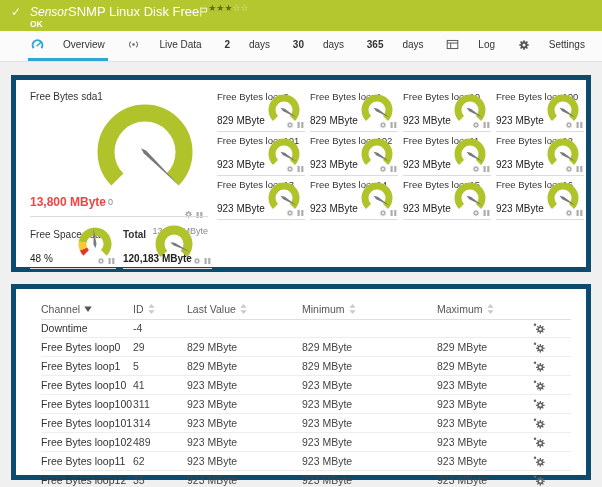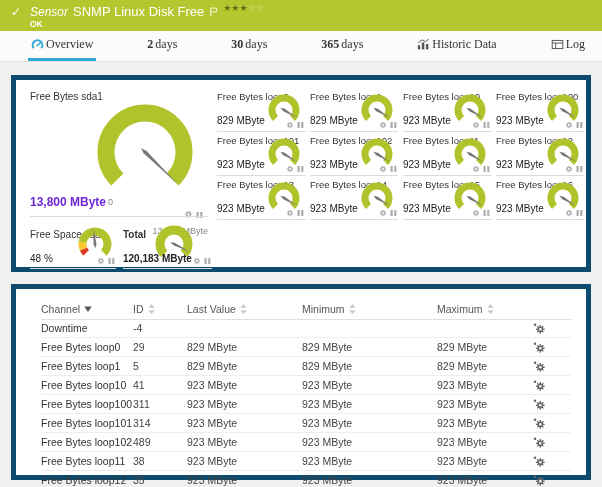--- a/index.html
+++ b/index.html
@@ -4,47 +4,47 @@
 <style>
   html,body{margin:0;padding:0;}
   body{
     width:602px;height:487px;position:relative;overflow:hidden;
     background:#f0f0f0;
     font-family:"Liberation Sans","DejaVu Sans",sans-serif;
   }
   
   .topbar{position:absolute;left:0;top:0;width:602px;height:31px;background:var(--green);color:#fff;}
   .chk{position:absolute;left:11px;top:5px;font-size:12px;font-weight:bold;font-family:"DejaVu Sans",sans-serif;}
-  .titleline{position:absolute;left:30px;top:4px;display:flex;align-items:flex-start;gap:5px;white-space:nowrap;}
+  .titleline{position:absolute;left:30px;top:4px;display:flex;align-items:flex-start;white-space:nowrap;}
   .kind{font-style:italic;font-size:12px;padding-top:1px;}
   .title{font-size:13px;}
   .flag{margin-top:-1px;}
   .stars{margin-top:-1px;letter-spacing:0;font-family:"DejaVu Sans",sans-serif;font-size:9px;cursor:pointer;}
   .stars .on{color:rgba(30,35,0,0.55);}
   .stars .off{color:rgba(255,255,255,0.55);}
   .status{position:absolute;left:30px;top:19px;font-size:8.5px;font-weight:bold;}
   
   .tabs{position:absolute;left:0;top:31px;width:602px;height:31px;background:#fbfbfb;
     border-bottom:1px solid #e1e1e1;display:flex;align-items:stretch;justify-content:space-between;
     padding:0 14px 0 28px;box-sizing:border-box;}
-  .tab{display:flex;align-items:center;gap:2px;font-size:12px;color:#333;cursor:pointer;
-    border-bottom:3px solid transparent;padding:0 3px;box-sizing:border-box;white-space:nowrap;font-family:Liberation Serif, serif;}
+  .tab{display:flex;align-items:center;gap:19px;font-size:10px;color:#333;cursor:pointer;
+    border-bottom:3px solid transparent;padding:0 3px;box-sizing:border-box;white-space:nowrap;}
   .tab.active{border-bottom-color:var(--blue);}
   .tab b{font-weight:bold;}
   .tab .ticon{display:inline-flex;align-items:center;}
   
   .panel{position:absolute;background:#fff;border:5px solid #0c4a6e;box-sizing:border-box;}
   #panel-gauges{left:11px;top:75px;width:580px;height:197px;}
   #panel-table{left:11px;top:284px;width:580px;height:196px;}
   
   .glabel{font-size:10px;color:#333;white-space:nowrap;}
   .bigcell{position:absolute;left:0;top:0;width:205px;height:150px;cursor:pointer;}
   .bigcell .glabel{position:absolute;left:14px;top:11px;}
   #main-gauge{position:absolute;left:81px;top:24px;}
-  .mainvalue{position:absolute;left:14px;top:115px;font-size:12px;font-weight:bold;color:#6d28d9;white-space:nowrap;text-align:center;}
+  .mainvalue{position:absolute;left:14px;top:115px;font-size:12px;font-weight:bold;color:#ef4444;white-space:nowrap;text-align:center;}
   .scalemin{position:absolute;left:92px;top:117px;font-size:9px;color:#888;}
   .scalemax{position:absolute;left:120px;top:119px;width:72px;text-align:right;font-size:9px;color:#888;white-space:nowrap;margin-top:27px;}
   .mainline{position:absolute;left:14px;top:136px;width:178px;height:1px;background:#dcdcdc;}
   .mainicons{position:absolute;left:168px;top:125px;display:flex;gap:3px;align-items:center;}
   .sgcell{position:absolute;width:88px;height:41px;cursor:pointer;}
   .sgcell .glabel{position:absolute;left:0;top:0;font-size:9.5px;}
   .sggauge{position:absolute;right:5px;top:3px;line-height:0;}
   .sgvalue{position:absolute;left:0;top:24px;font-size:10px;color:#222;}
   .sgline{position:absolute;left:0;bottom:0;width:100%;height:1px;background:#dcdcdc;}
   .sgicons{position:absolute;right:1px;bottom:3px;display:flex;gap:3px;align-items:center;line-height:0;}
@@ -87,53 +87,65 @@
     <div class="tab active">
       <span class="ticon">
         <svg width="13" height="13" viewBox="0 0 16 16">
           <path d="M3.2 12.4 A6 6 0 1 1 12.8 12.4" fill="none" stroke="#2fa7d4" stroke-width="2.4"></path>
           <line x1="7.6" y1="9.6" x2="12.2" y2="5.2" stroke="#2fa7d4" stroke-width="1.8" stroke-linecap="round"></line>
         </svg>
       </span>
       <span>Overview</span>
     </div>
     <div class="tab">
+      <span class="ticon">
+        <svg width="13" height="13" viewBox="0 0 16 16" fill="none" stroke="#666">
+          <circle cx="8" cy="8" r="1.6" fill="#666" stroke="none"></circle>
+          <path d="M4.6 4.5 a5 5 0 0 0 0 7" stroke-width="1.4"></path>
+          <path d="M11.4 4.5 a5 5 0 0 1 0 7" stroke-width="1.4"></path>
+        </svg>
+      </span>
+      <span>Live Data</span>
+    </div>
+    <div class="tab">
       <b>2</b>
       <span>days</span>
     </div>
     <div class="tab">
       <b>30</b>
       <span>days</span>
     </div>
     <div class="tab">
       <b>365</b>
       <span>days</span>
-    </div>
-    <div class="tab">
-      <span class="ticon">
-        <svg width="13" height="13" viewBox="0 0 16 16">
-          <g fill="#555">
-            <rect x="1" y="9" width="3" height="5"></rect>
-            <rect x="6" y="5.5" width="3" height="8.5"></rect>
-            <rect x="11" y="7.5" width="3" height="6.5"></rect>
-          </g>
-          <path d="M1.5 6 L6.5 2.2 L10.5 4.6 L14.5 1.4" stroke="#555" fill="none" stroke-width="1.2"></path>
-        </svg>
-      </span>
-      <span>Historic Data</span>
     </div>
     <div class="tab">
       <span class="ticon">
         <svg width="13" height="13" viewBox="0 0 16 16" fill="none" stroke="#555" stroke-width="1.2">
           <rect x="1.5" y="3" width="13" height="10"></rect>
           <line x1="1.5" y1="6.2" x2="14.5" y2="6.2"></line>
           <line x1="5.8" y1="6.2" x2="5.8" y2="13"></line>
         </svg>
       </span>
       <span>Log</span>
+    </div>
+    <div class="tab">
+      <span class="ticon">
+        <svg width="12" height="12" viewBox="0 0 16 16">
+          <g fill="#555">
+            <rect x="7" y="1.5" width="2" height="13" rx="0.6"></rect>
+            <rect x="1.5" y="7" width="13" height="2" rx="0.6"></rect>
+            <rect x="7" y="1.5" width="2" height="13" rx="0.6" transform="rotate(45 8 8)"></rect>
+            <rect x="7" y="1.5" width="2" height="13" rx="0.6" transform="rotate(-45 8 8)"></rect>
+            <circle cx="8" cy="8" r="4.6"></circle>
+          </g>
+          <circle cx="8" cy="8" r="2" fill="#fff"></circle>
+        </svg>
+      </span>
+      <span>Settings</span>
     </div>
   </nav>
 
 <section class="panel" id="panel-gauges">
   <div class="bigcell">
     <div class="glabel">Free Bytes sda1</div>
     <div id="main-gauge"><svg width="96" height="96" viewBox="0 0 96 96">
           <path d="M 20.42 75.58 A 39 39 0 1 1 75.58 75.58" fill="none" stroke="#b1c32a" stroke-width="17"></path>
           <polygon points="81.55,80.92 46.66,49.37 44.16,44.23 49.34,46.63" fill="#787878"></polygon>
         </svg></div>
@@ -676,21 +688,21 @@
               <rect x="4.5" y="10" width="13" height="2"></rect>
               <rect x="10" y="4.5" width="2" height="13" transform="rotate(45 11 11)"></rect>
               <rect x="10" y="4.5" width="2" height="13" transform="rotate(-45 11 11)"></rect>
               <circle cx="11" cy="11" r="4.4"></circle>
             </g>
             <circle cx="11" cy="11" r="1.9" fill="#fff"></circle>
           </svg></div>
       </div>
       <div class="trow">
         <div class="cell c0">Free Bytes loop11</div>
-        <div class="cell c1">38</div>
+        <div class="cell c1">62</div>
         <div class="cell c2">923 MByte</div>
         <div class="cell c3">923 MByte</div>
         <div class="cell c4">923 MByte</div>
         <div class="gearcell"><svg width="12" height="12" viewBox="0 0 18 18">
             <circle cx="3" cy="4" r="1.9" fill="#666"></circle>
             <g fill="#666">
               <rect x="10" y="4.5" width="2" height="13"></rect>
               <rect x="4.5" y="10" width="13" height="2"></rect>
               <rect x="10" y="4.5" width="2" height="13" transform="rotate(45 11 11)"></rect>
               <rect x="10" y="4.5" width="2" height="13" transform="rotate(-45 11 11)"></rect>

